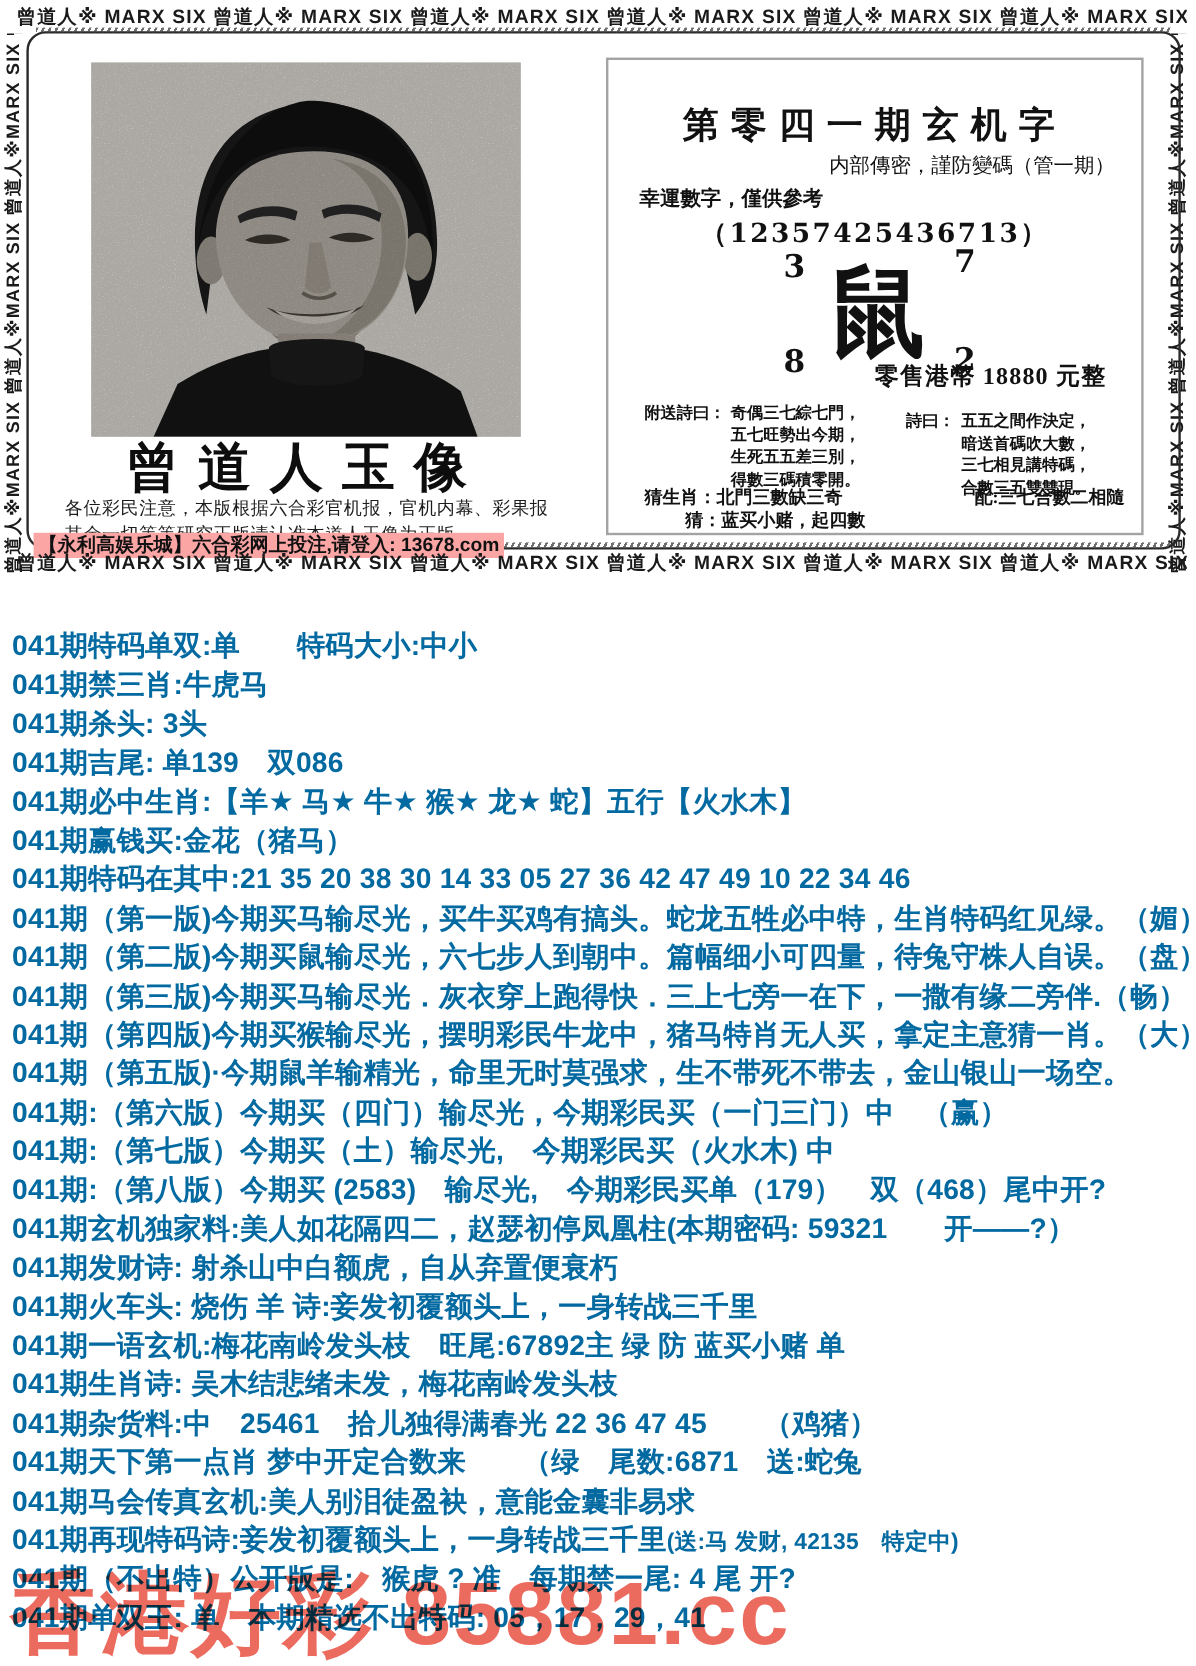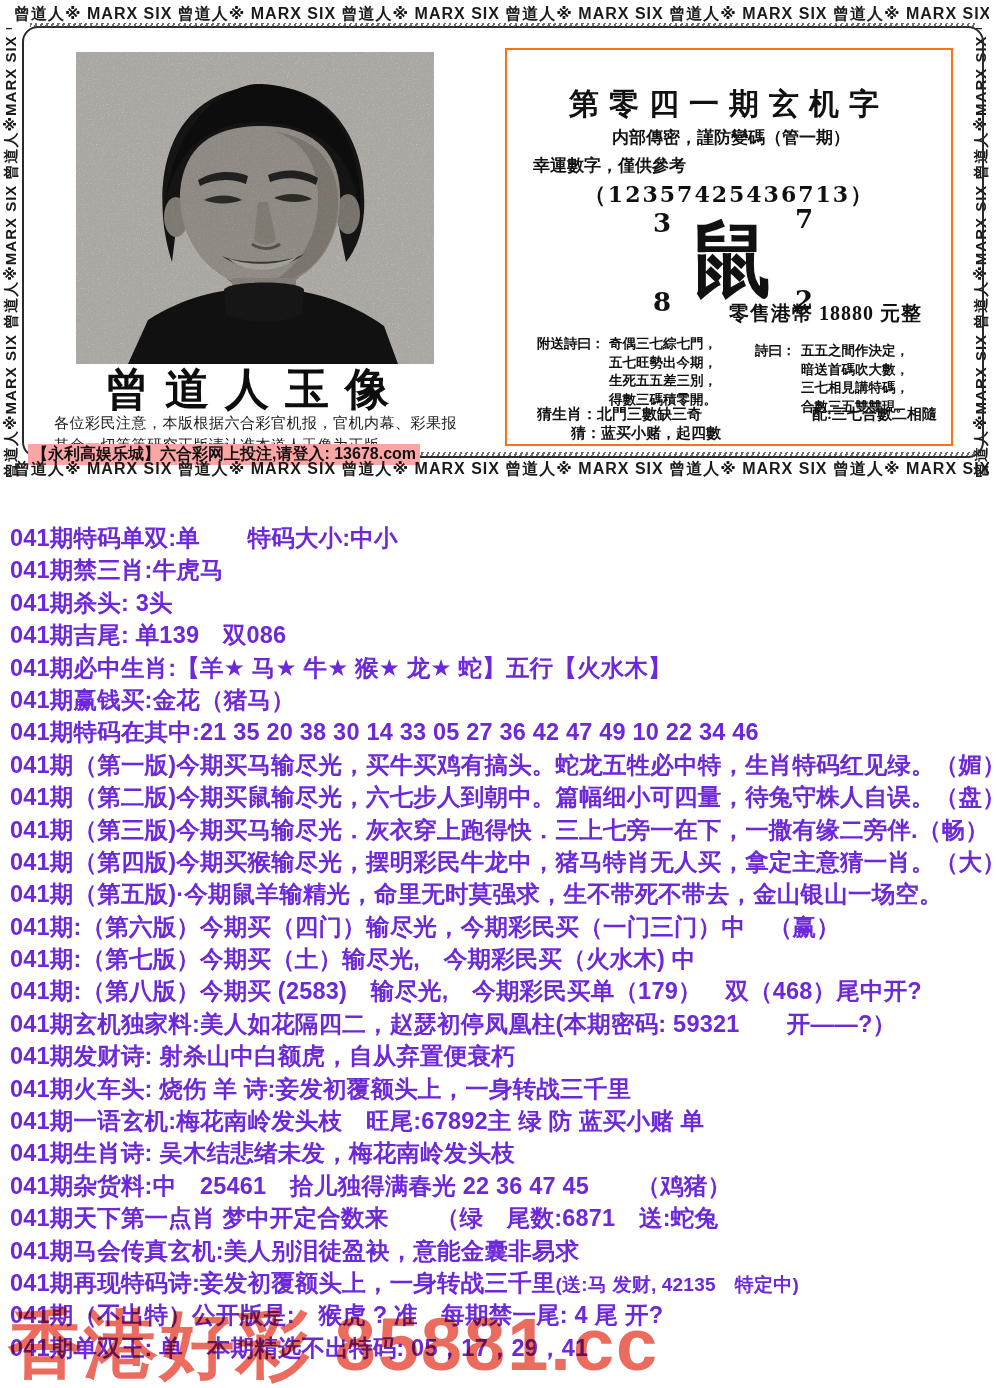--- a/index.html
+++ b/index.html
@@ -31,26 +31,26 @@
     font-family:"Liberation Serif","DejaVu Serif",serif; font-weight:700;
     font-size:44px; letter-spacing:16px; color:#0d0d0d; }
   .note { position:absolute; left:54px; width:450px; font-size:15px; font-weight:400;
     color:#1c1c1c; letter-spacing:.5px; white-space:nowrap; }
   .note1 { top:414px; } .note2 { top:436px; }
   .site-line { position:absolute; left:28px; top:444px; font-size:16px; font-weight:700;
     background:#fca5a5; padding:0 4px; white-space:nowrap; }
 
   
   .mbox { position:absolute; left:505px; top:48px; width:448px; height:398px;
-    border:2px solid #f97316; background:#fff; }
+    border:2px solid #a3a3a3; background:#fff; }
   .mbox .title { position:absolute; top:34px; left:0; width:100%; text-align:center;
     font-family:"Liberation Serif","DejaVu Serif",serif; font-weight:700;
     font-size:30px; letter-spacing:10px; }
   .mbox .row2 { position:absolute; top:76px; left:26px; right:22px; display:flex;
-    justify-content:center; font-size:17px; font-weight:700; }
+    justify-content:flex-end; font-size:17px; font-weight:400; }
   .mbox .row3 { position:absolute; top:104px; left:26px; font-size:17px; font-weight:700; }
   .mbox .lucky { position:absolute; top:130px; left:0; width:100%; text-align:center;
     font-size:22px; font-weight:700; letter-spacing:2px;
     font-family:"DejaVu Serif","Liberation Serif",serif; }
   .char-zone { position:absolute; top:158px; left:124px; width:200px; height:105px; }
   .char-zone .big { position:absolute; left:50%; top:50%; transform:translate(-50%,-50%);
     font-family:"Liberation Serif","DejaVu Serif",serif; font-weight:700; font-size:82px; line-height:1; }
   .corner { position:absolute; font-size:26px; font-weight:700;
     font-family:"DejaVu Serif","Liberation Serif",serif; }
   .c-tl { left:22px; top:0; } .c-tr { right:18px; top:-4px; }
@@ -66,21 +66,21 @@
   .poem-right .lines { margin-left:46px; margin-top:-18.5px; }
   .guess-row { position:absolute; top:355px; left:30px; right:14px; display:flex;
     justify-content:space-between; font-size:15px; font-weight:700;
     font-family:Liberation Serif, serif; white-space:nowrap; }
   .guess2 { position:absolute; top:374px; left:64px; font-size:15px; font-weight:700;
     font-family:"Liberation Serif","DejaVu Serif",serif; }
 
   
   .body-lines { position:absolute; left:10px; top:522px; width:985px; }
   .bline { height:32.4px; line-height:32.4px; font-size:23.5px; font-weight:700;
-    white-space:nowrap; letter-spacing:.2px; color:#6d28d9; }
+    white-space:nowrap; letter-spacing:.2px; color:#0369a1; }
   .bline .suffix { font-size:19px; font-weight:700; }
 
   
   .watermark { position:absolute; left:8px; top:1296px; font-size:74px; font-weight:700;
     letter-spacing:2px; color:#e84a3c; opacity:.82; mix-blend-mode:multiply;
     white-space:nowrap; z-index:5; }
 </style>
 </head>
 <body>
 

